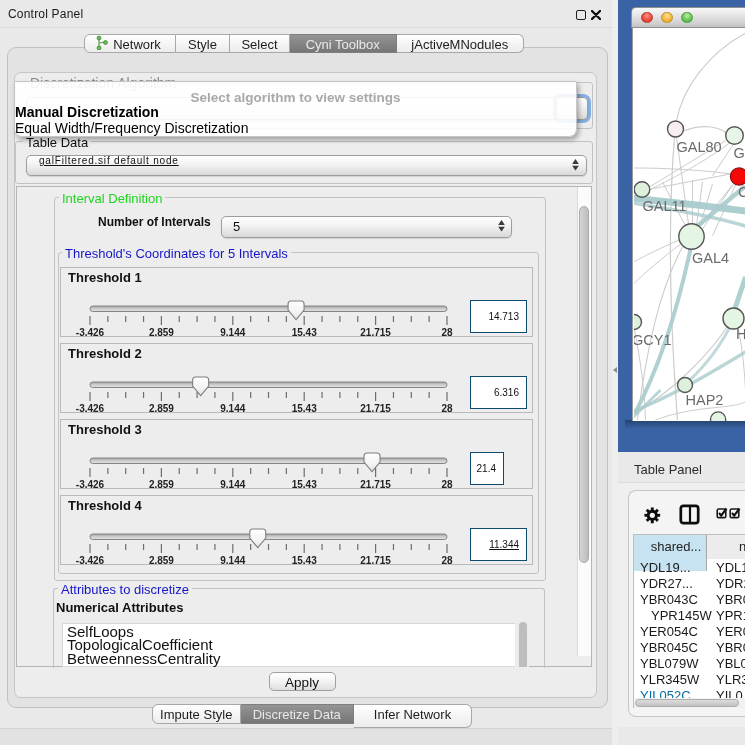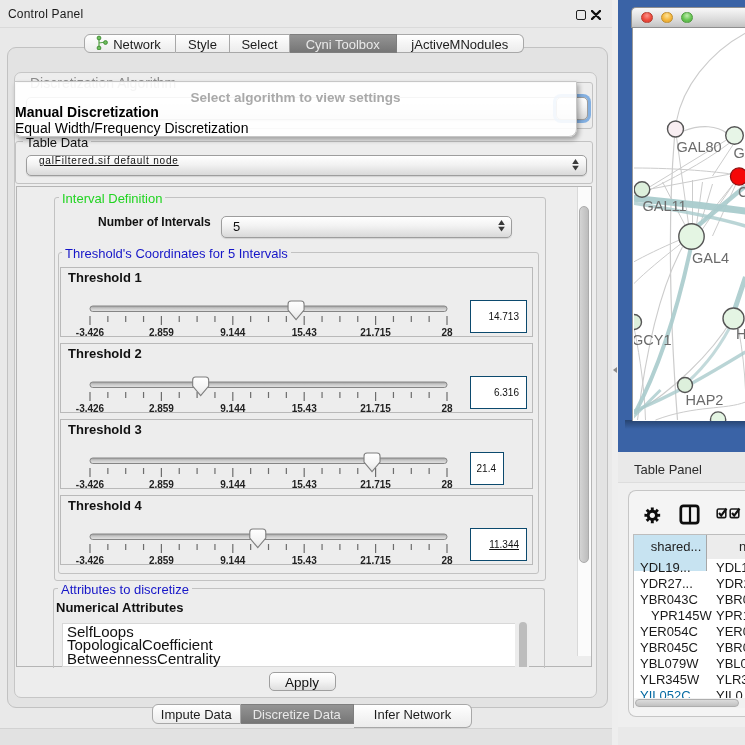--- a/index.html
+++ b/index.html
@@ -267,21 +267,21 @@
     </svg>
 <div class="vbox" style="left:470px;top:528.0px;width:57px;height:33px;line-height:31px;padding-right:7px;text-decoration:underline;">11.344</div>
 <div class="gb" style="left:53px;top:588px;width:490px;height:79px;border-bottom:none;border-bottom-left-radius:0;border-bottom-right-radius:0;"></div>
 <div class="gt" style="left:58px;top:581.5px;color:#1616c8;">Attributes to discretize</div>
 <div class="abs bold" style="left:56px;top:600px;font-size:13px;color:#111;">Numerical Attributes</div>
 <div class="abs" style="left:62px;top:623px;width:453px;height:43.5px;background:#ffffff;border:1px solid #d8d8d8;border-right:none;box-sizing:border-box;"></div>
 <div class="abs" style="left:67px;top:624.5px;font-size:15px;color:#111;line-height:13.7px;">SelfLoops<br>TopologicalCoefficient<br>BetweennessCentrality<br></div>
 <div class="abs" style="left:515px;top:623px;width:14px;height:43.5px;background:#ececec;"></div>
 <div class="abs" style="left:519px;top:622px;width:8px;height:44.5px;background:#bdbdbd;border-radius:4px 4px 0 0;"></div>
 <div class="abs" style="left:268.5px;top:671.5px;width:67px;height:19.5px;border:1px solid #9f9f9f;border-radius:5px;background:linear-gradient(#ffffff,#f3f3f3 50%,#dedede);font-size:13.5px;color:#111;text-align:center;line-height:19px;box-sizing:border-box;">Apply</div>
-<div class="tab" style="left:152px;top:704px;width:88.5px;height:19.5px;line-height:19.5px;border-radius:6px 0 0 6px;border-left-width:1px;">Impute Data</div>
+<div class="tab" style="left:152px;top:704px;width:88.5px;height:19.5px;line-height:19.5px;border-radius:6px 0 0 6px;border-left-width:1px;">Impute Style</div>
 <div class="tab tabsel" style="left:240.5px;top:704px;width:113.5px;height:19.5px;line-height:19.5px;border-left-width:0px;">Discretize Data</div>
 <div class="tab" style="left:354px;top:704px;width:118px;height:24px;line-height:19.5px;border-radius:0 6px 6px 0;border-left-width:0px;">Infer Network</div>
 <div class="abs" style="left:0px;top:728px;width:745px;height:17px;background:#e2e2e2;border-top:1px solid #d2d2d2;box-sizing:border-box;"></div>
 <div class="abs" style="left:612px;top:0px;width:6px;height:745px;background:#eeeeee;"></div>
 <svg class="abs" style="left:612px;top:366px;" width="6" height="8">
       <path d="M5,1 L1,4 L5,7 Z" fill="#8a8a8a"></path>
     </svg>
 <div class="abs" style="left:618px;top:0px;width:127px;height:452px;background:#3a63a6;"></div>
 <div class="abs" style="left:625px;top:420px;width:120px;height:9px;background:linear-gradient(#26436f,#3a63a6);"></div>
 <div class="abs" style="left:631px;top:7px;width:114px;height:21px;background:linear-gradient(#f8f8f8,#d6d6d6 70%,#c3c3c3);border:1px solid #8f8f8f;border-right:none;border-radius:5px 0 0 0;box-sizing:border-box;"></div>

